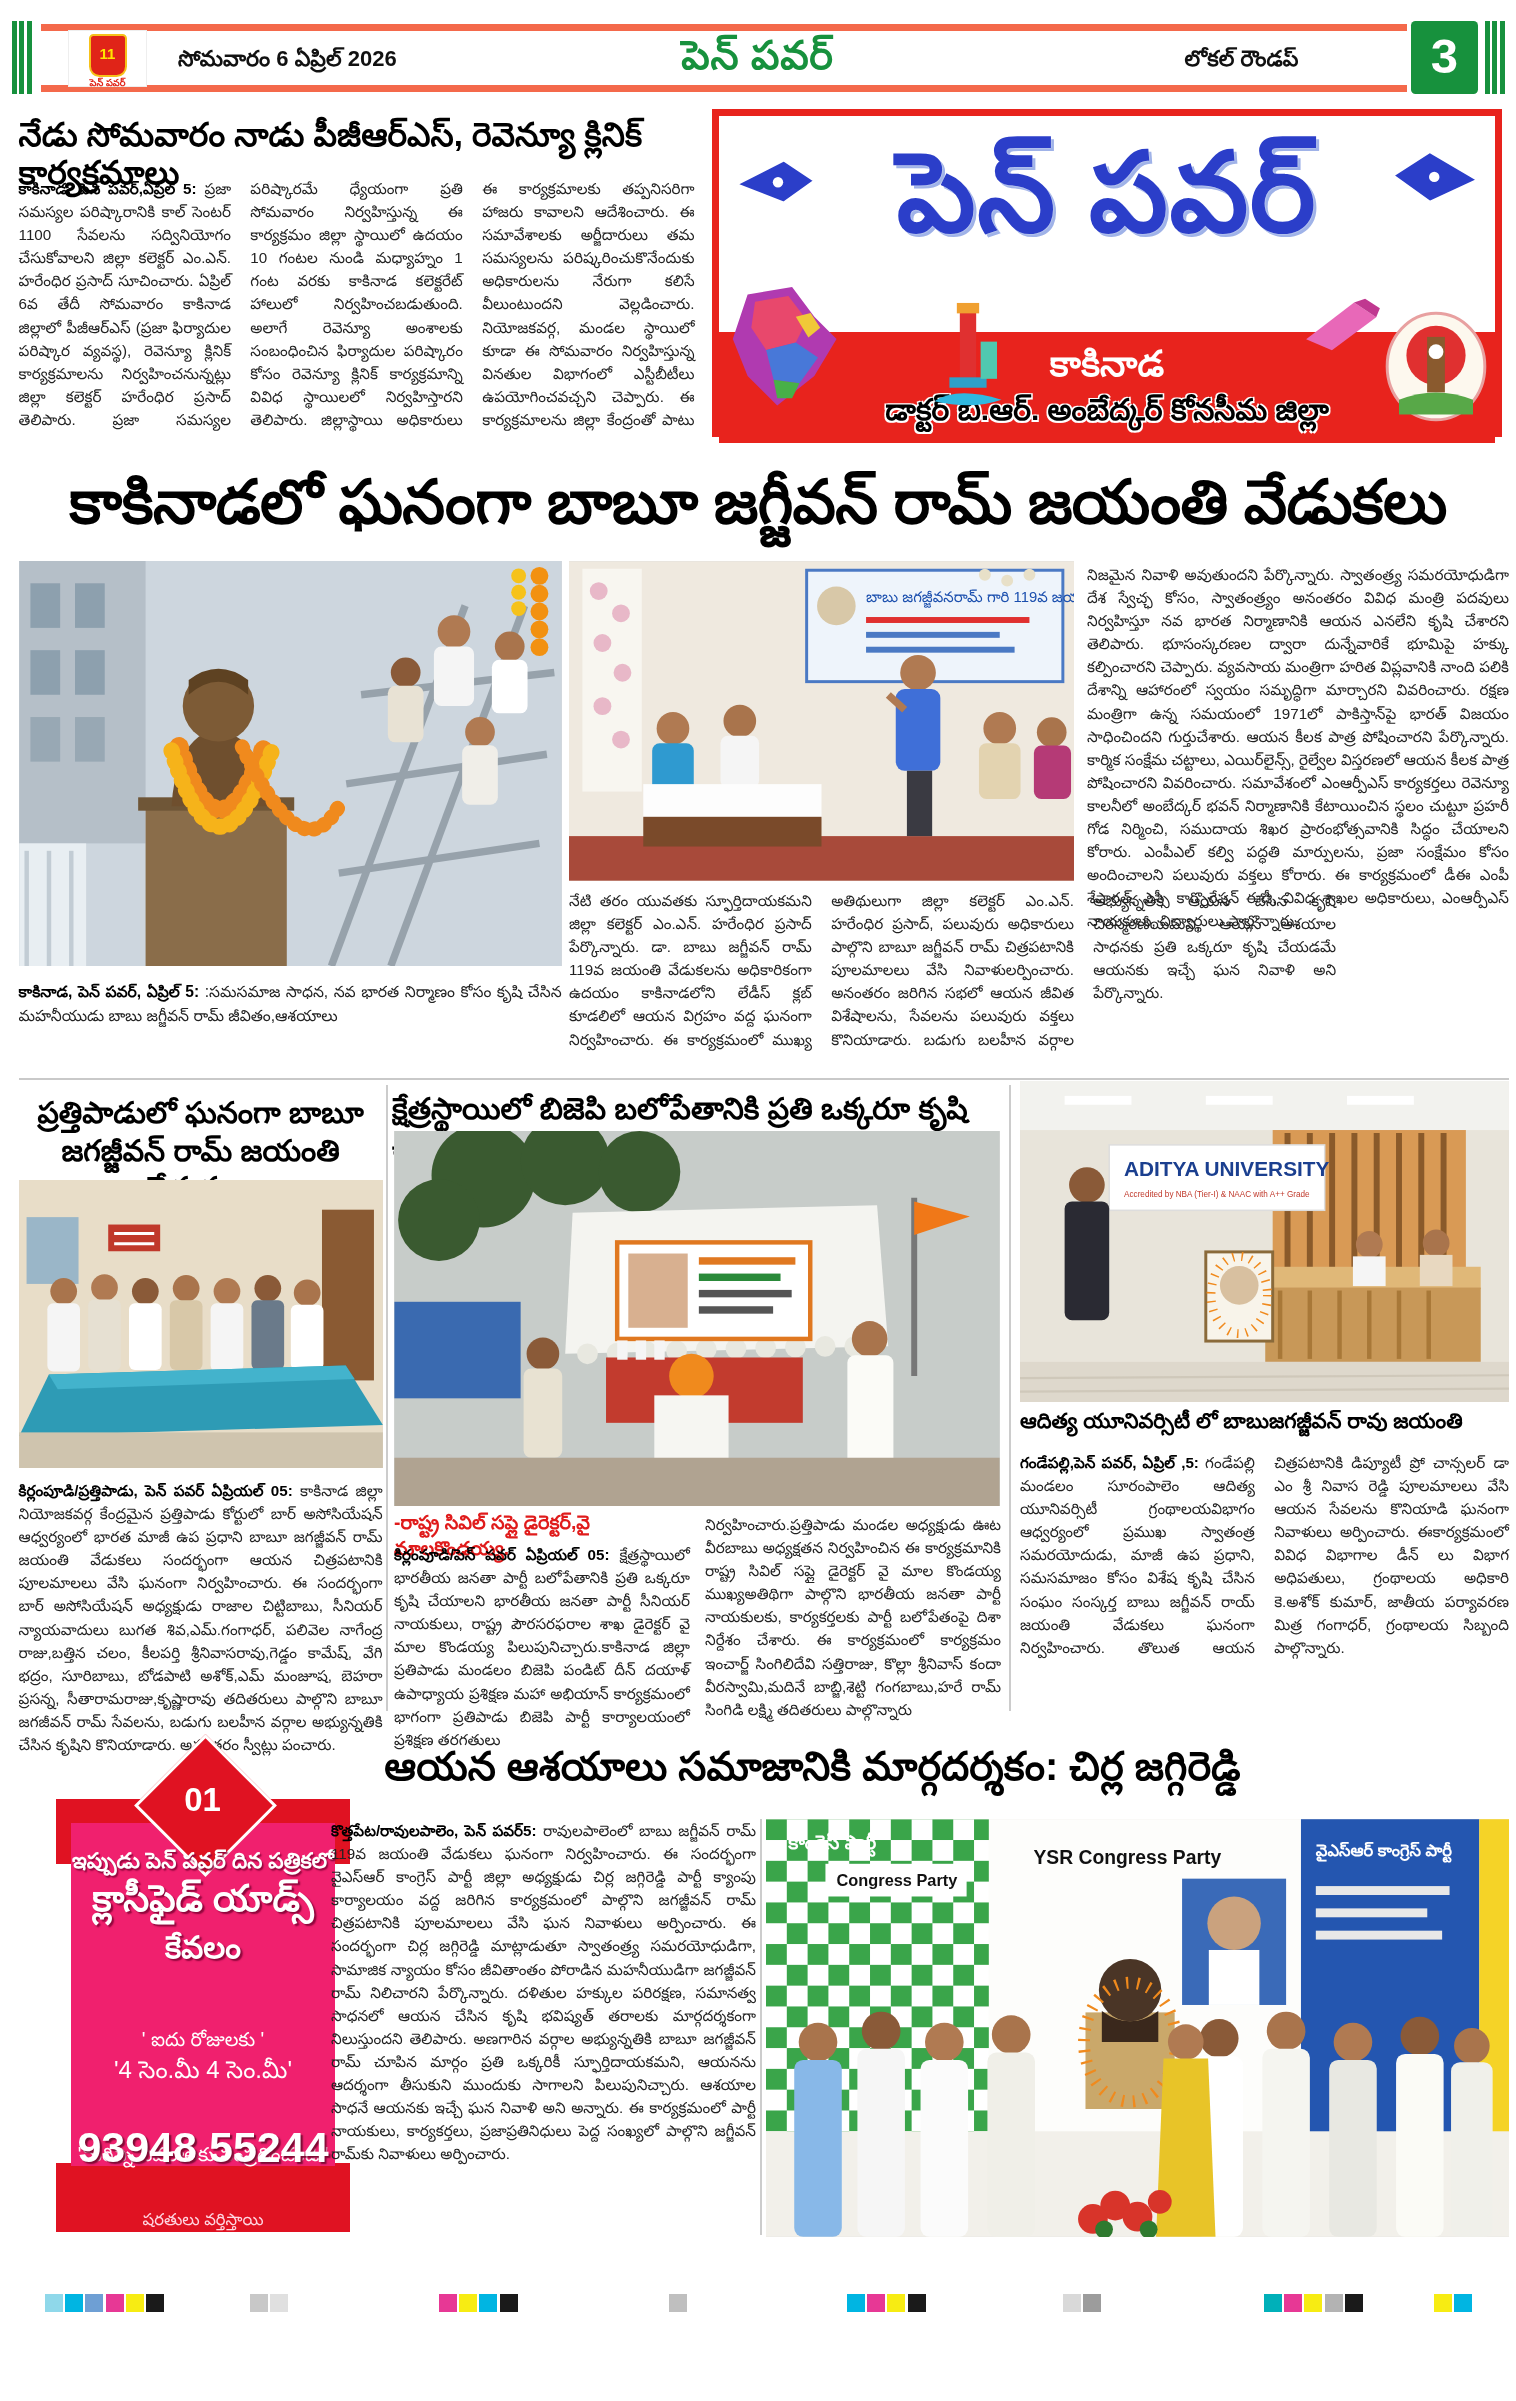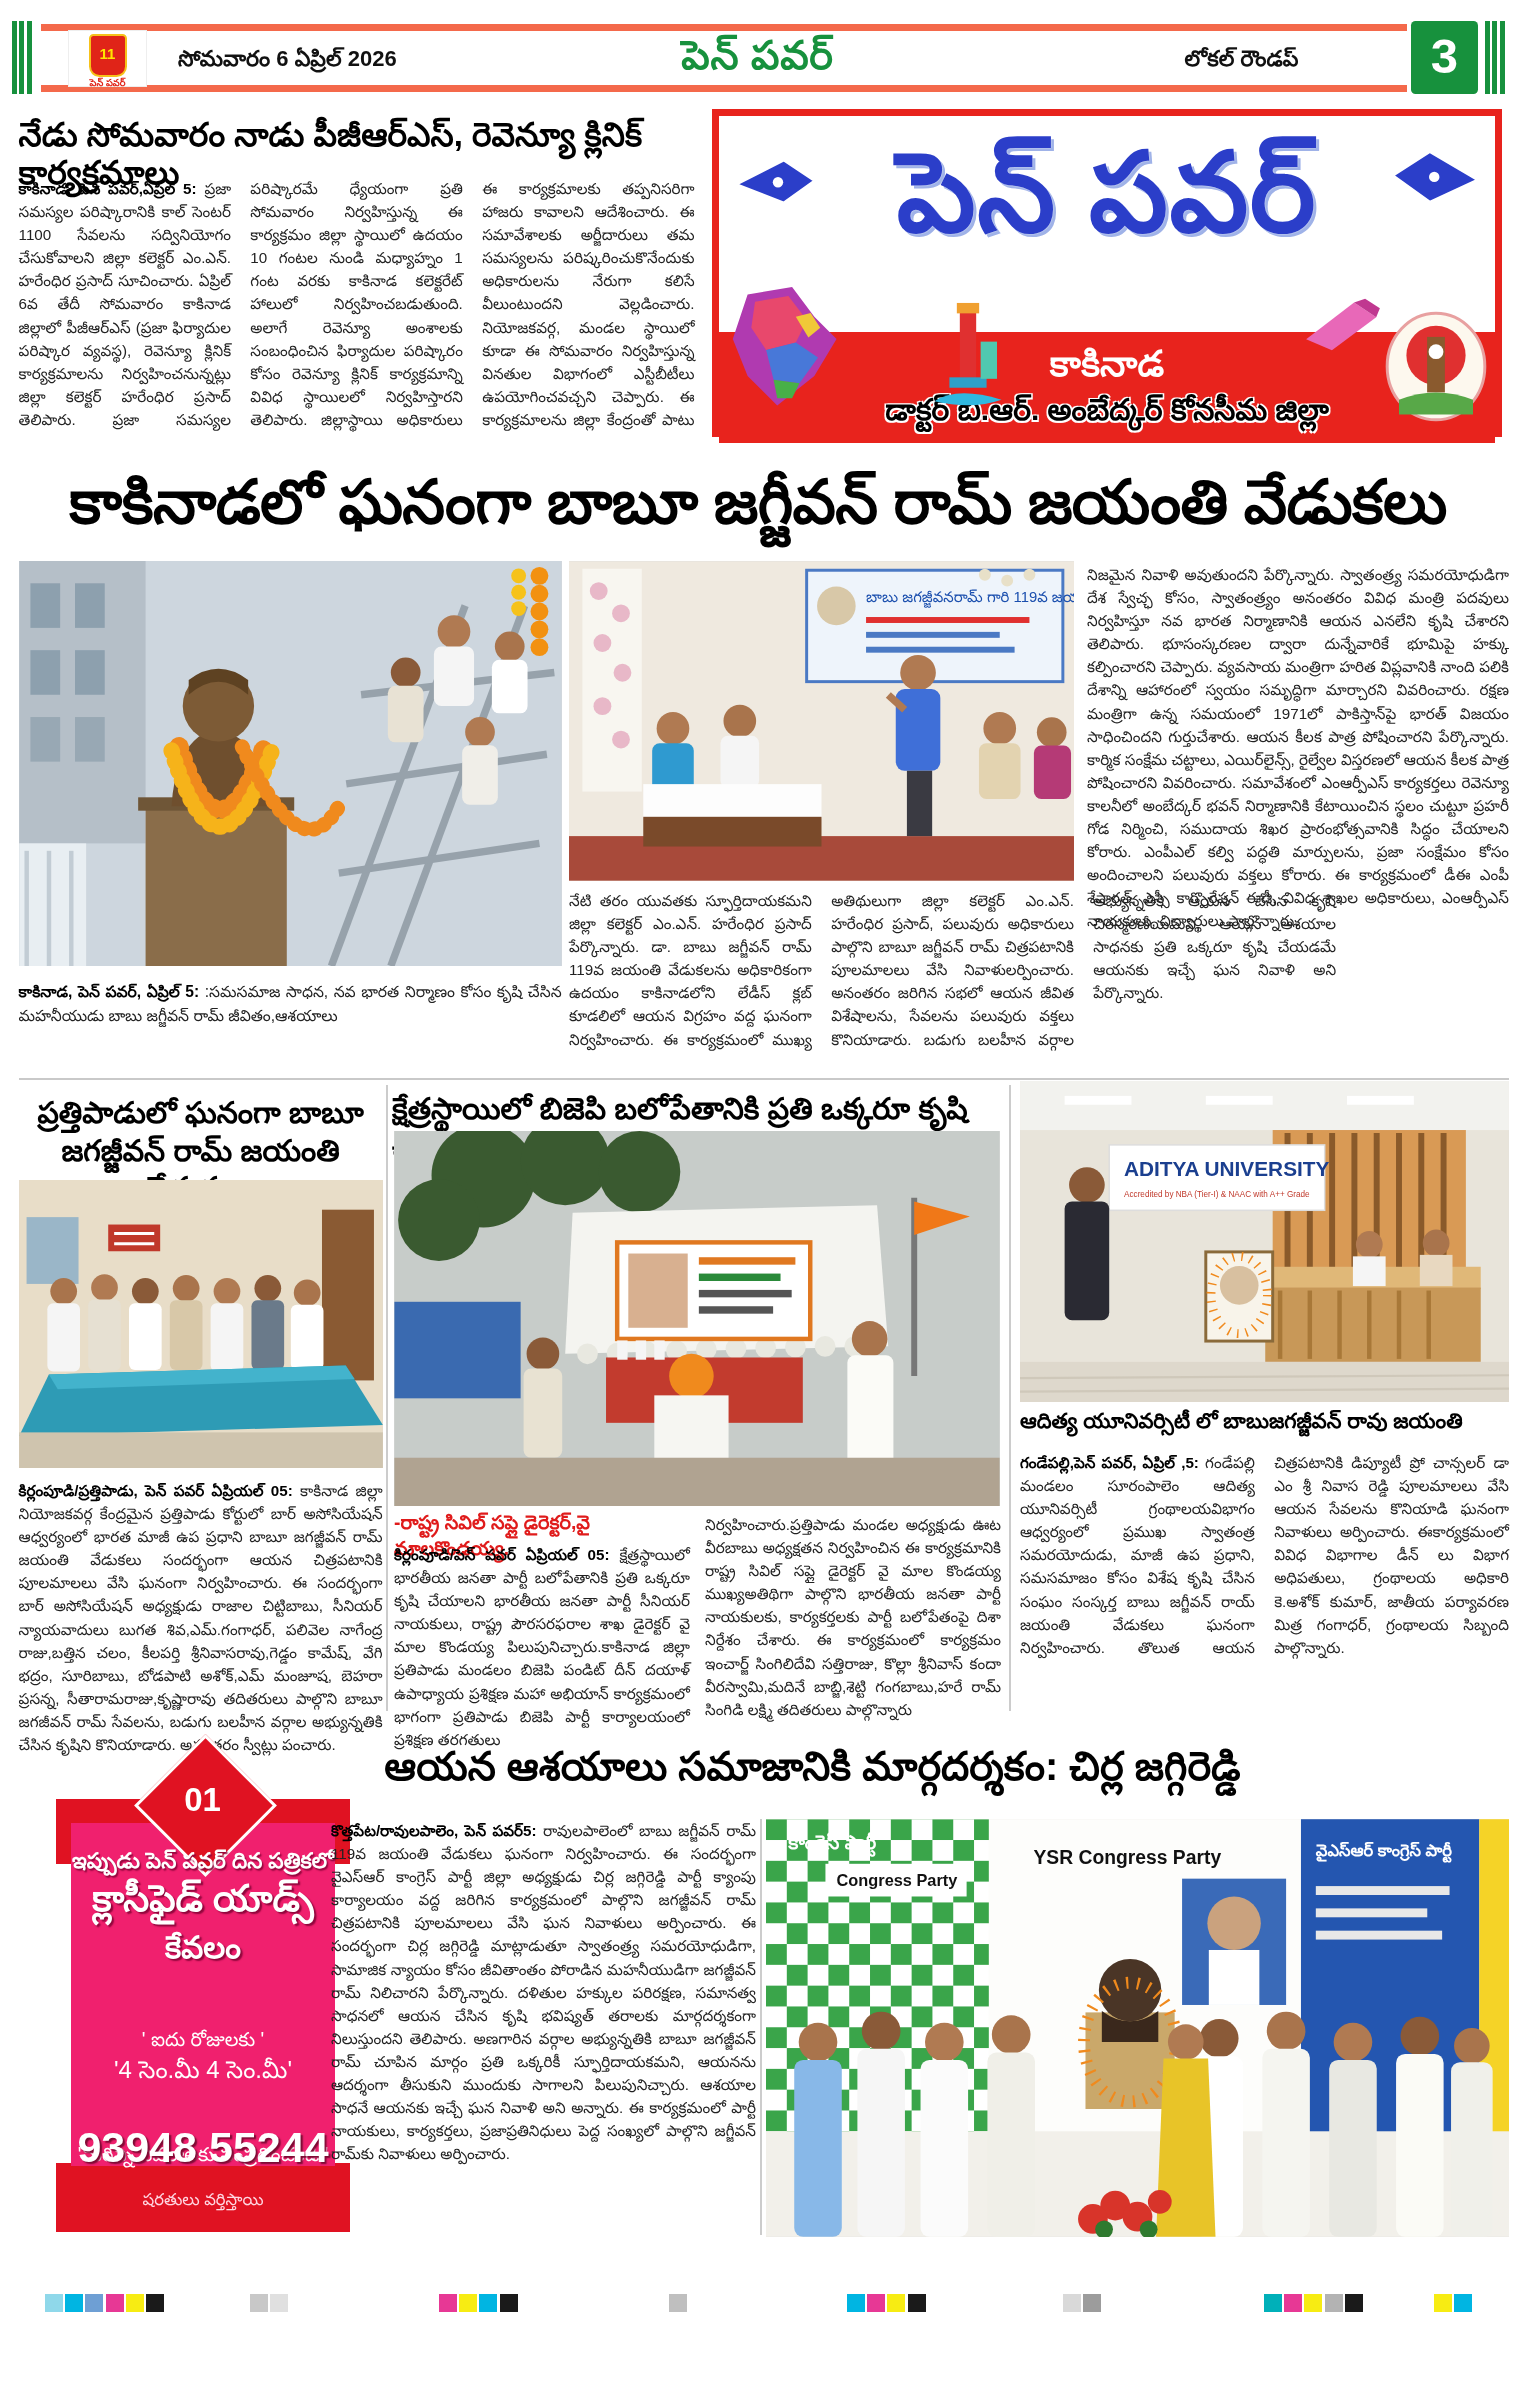--- a/index.html
+++ b/index.html
@@ -47,21 +47,21 @@
   .ad-dia-txt{font-size:33px;font-weight:bold;color:#fff;}
   .ad-c{color:#fff;text-align:center;width:100%;}
   .ad-l1{font-size:21.6px;font-weight:bold;text-shadow:1.5px 1.5px 1.5px #90063c;}
   .ad-l2{font-size:37px;font-weight:bold;text-shadow:2.2px 2.2px 1.5px #90063c;}
   .ad-l3{font-size:31px;font-weight:bold;text-shadow:2.2px 2.2px 1.5px #90063c;}
   .ad-l4{font-size:40px;font-weight:bold;text-shadow:2.2px 2.2px 1.5px #90063c;}
   .ad-l5{font-size:19.3px;}
   .ad-l6{font-size:24px;}
   .ad-l7{font-size:19.3px;margin-top:48px;}
   .ad-phone{font-size:43px;font-weight:bold;text-shadow:2.2px 2.2px 1.5px #7d0a33;}
-  .ad-note{font-size:16.4px;color:#ffd7e2;text-align:center;}
+  .ad-note{font-size:16.4px;color:#ffd7e2;text-align:center;margin-top:20px;}
   
   .cbgroup{display:flex;gap:2.2px;}
   .sw{width:18px;height:18px;}
 </style>
 </head>
 <body>
 
 <div class="page">
 
   <div class="abs hdr-orange" style="left:41px;top:24px;width:1366px;"></div>

